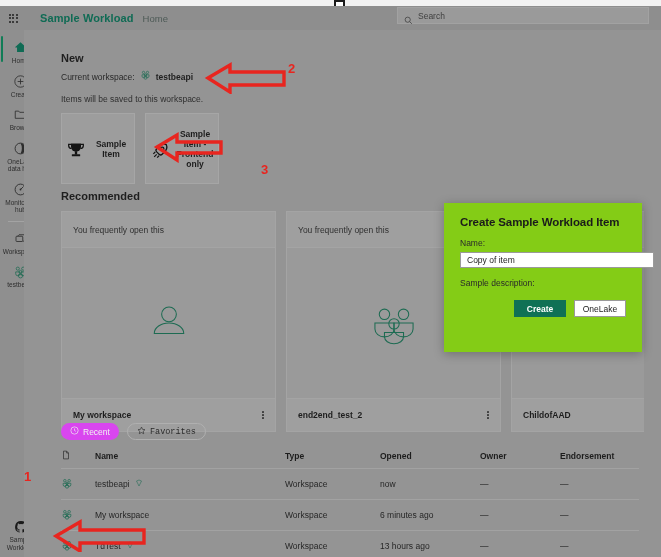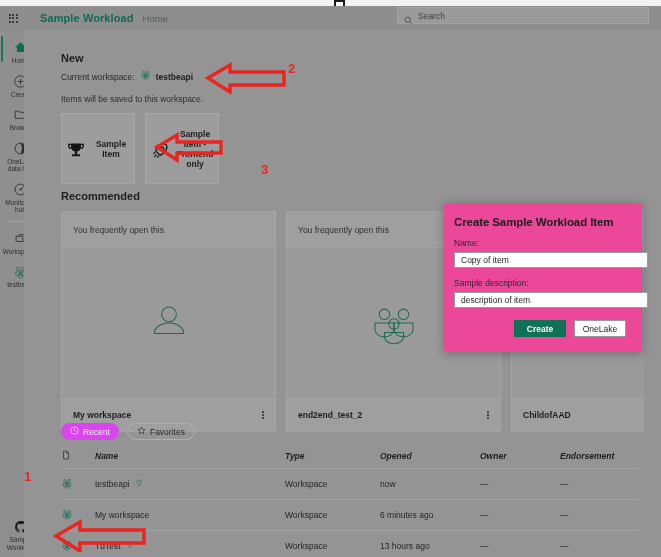--- a/index.html
+++ b/index.html
@@ -126,43 +126,43 @@
   .dots-v { display: flex; flex-direction: column; gap: 1.5px; align-items: center; cursor: pointer; }
   .dots-v i { width: 1.7px; height: 1.7px; background: #3a3a3a; border-radius: 50%; display: block; }
 
   
   .pill-row { display: flex; gap: 8px; margin-top: 8px; }
   .pill {
     height: 17px; border-radius: 9px; display: flex; align-items: center;
     padding: 0 9px; gap: 4px; font-size: 8.5px; cursor: pointer;
   }
   .pill.on { background: #d946ef; color: #f2f2f2; }
-  .pill.off { background: transparent; border: 1px solid #b0b0b0; color: #2a2a2a; }
+  .pill.off { background: transparent; border: 1px solid #b0b0b0; color: #2a2a2a; font-family: Liberation Mono, monospace; }
 
   table.qa { width: 578px; border-collapse: collapse; margin-top: 10px; table-layout: fixed; }
   table.qa th {
     text-align: left; font-size: 8.5px; color: #1d1d1d; font-weight: bold;
-    padding: 0 0 6px 0; border-bottom: 1px solid #a2a2a2; font-style: italic;
+    padding: 0 0 6px 0; border-bottom: 1px solid #a2a2a2;
   }
   table.qa td {
     font-size: 8.5px; color: #262626; padding: 8px 0 8px 0;
     border-bottom: 1px solid #a2a2a2; vertical-align: middle;
   }
   .cell-name { display: flex; align-items: center; gap: 5px; }
   .col-ico { width: 34px; }
   .col-name { width: 190px; }
   .col-type { width: 95px; }
   .col-open { width: 100px; }
   .col-owner { width: 80px; }
 
   
   .modal {
     position: absolute; left: 444px; top: 203px; width: 198px; height: 149px;
-    background: #ec4899; box-shadow: 0 2px 10px rgba(0,0,0,.28);
-    padding: 13px 16px 0 10px;
+    background: #84cc16; box-shadow: 0 2px 10px rgba(0,0,0,.28);
+    padding: 13px 16px 0 16px;
   }
   .modal h2 { font-size: 11.5px; color: #1b1b1b; font-weight: bold; letter-spacing: -.1px; }
   .field-label { font-size: 8.5px; color: #2a2a2a; margin-top: 10px; }
   .field-input {
     width: 194px; height: 16px; background: #fff; border: 1px solid #9a9a9a;
     margin-top: 4px; font-size: 8.5px; color: #1c1c1c; padding: 0 6px;
     font-family: "Liberation Sans", sans-serif;
   }
   .modal-actions { display: flex; gap: 8px; justify-content: flex-end; margin-top: 12px; }
   .btn {
@@ -540,21 +540,20 @@
         </tbody>
       </table>
     </div>
   </div>
 
   <div class="modal">
     <h2>Create Sample Workload Item</h2>
     <div class="field-label">Name:</div>
     <input class="field-input" type="text" value="Copy of item" style="">
     <div class="field-label">Sample description:</div>
-    <input class="field-input" type="text" value="description of item" style="">
     <div class="modal-actions">
       <button class="btn primary">Create</button>
       <button class="btn secondary">OneLake</button>
     </div>
   </div>
 
   <svg class="anno-arrow" style="left:204px; top:61px;" width="84" height="33" viewBox="0 0 84 33">
     <path d="M4 17 L26 4 L26 11 L80 11 L80 24 L26 24 L26 31 Z" fill="none" stroke="#e8251f" stroke-width="3.4" stroke-linejoin="miter"></path>
   </svg>
   <div class="anno-num" style="left:288px; top:61px;">2</div>

